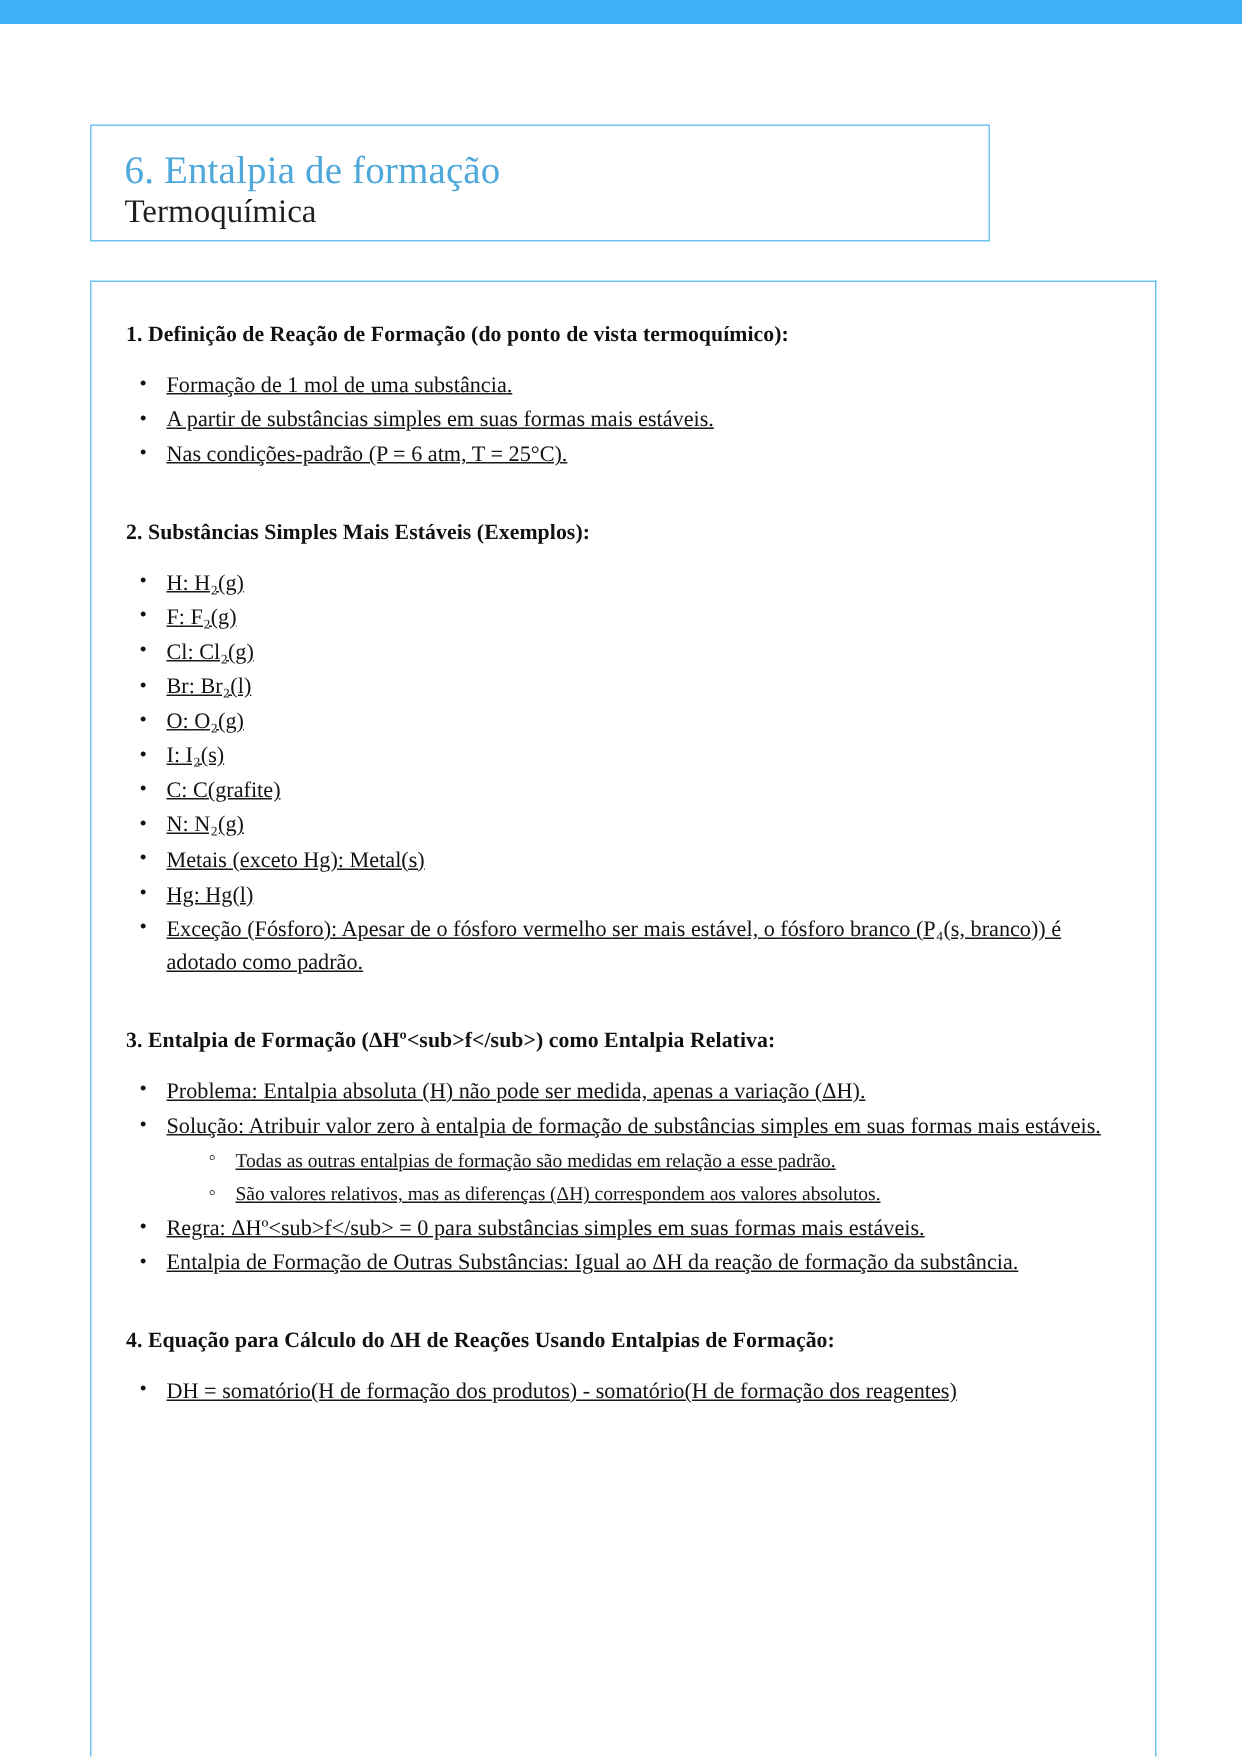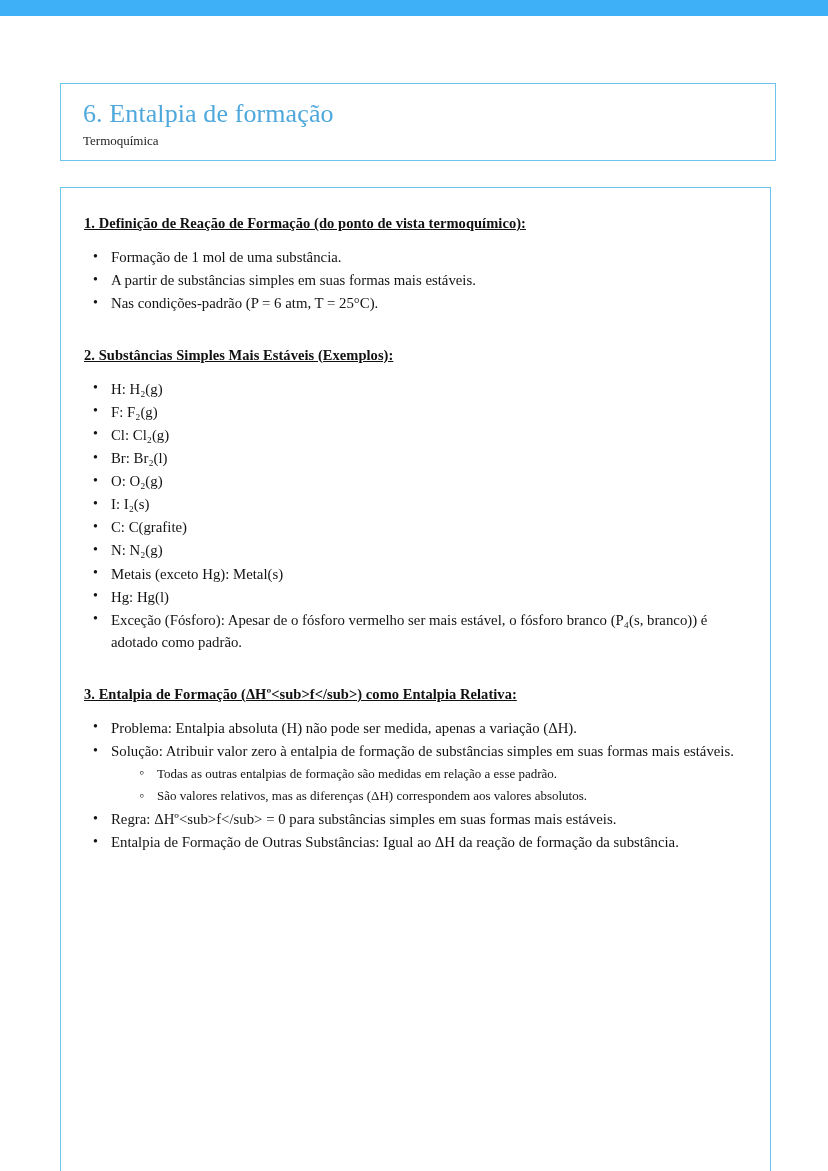--- a/index.html
+++ b/index.html
@@ -25,40 +25,40 @@
     width: 828px;
     height: 16px;
     background: #3EB0F7;
   }
 
   
   .header-card {
     position: absolute;
     left: 60px;
     top: 83px;
-    width: 716px;
+    width: 600px;
     height: 78px;
     box-sizing: border-box;
     border: 1px solid #6CC4EE;
     background: #ffffff;
   }
   .header-inner {
     padding: 14px 0 0 22px;
   }
   .doc-title {
     font-size: 26px;
     line-height: 31px;
     font-weight: normal;
     color: #4FA8DC;
     letter-spacing: 0.1px;
     margin: 0;
     white-space: nowrap;
   }
   .doc-subtitle {
-    font-size: 13px;
+    font-size: 22px;
     line-height: 22px;
     color: #1f1f1f;
     margin: 1px 0 0 0;
     white-space: nowrap;
   }
 
   
   .content-card {
     position: absolute;
     left: 60px;
@@ -76,29 +76,29 @@
 
   
   .sec-head {
     font-size: 14.5px;
     line-height: 19px;
     font-weight: bold;
     color: #111;
     margin: 0;
     padding: 0;
     letter-spacing: 0.05px;
-    text-decoration: underline;
   }
   .sec-block + .sec-block { margin-top: 31px; }
 
   
   ul.b {
     list-style: none;
     margin: 13px 0 0 0;
     padding: 0;
+    text-decoration: underline;
   }
   ul.b > li {
     position: relative;
     padding-left: 27px;
     font-size: 14.8px;
     line-height: 22.6px;
     margin: 0 0 0.5px 0;
     color: #131313;
   }
   ul.b > li::before {
@@ -184,15 +184,21 @@
               <li>Todas as outras entalpias de formação são medidas em relação a esse padrão.</li>
               <li>São valores relativos, mas as diferenças (ΔH) correspondem aos valores absolutos.</li>
             </ul>
           </div>
         </li>
         <li>Regra: ΔHº&lt;sub&gt;f&lt;/sub&gt; = 0 para substâncias simples em suas formas mais estáveis.</li>
         <li>Entalpia de Formação de Outras Substâncias: Igual ao ΔH da reação de formação da substância.</li>
       </ul>
     </div>
 
+    <div class="sec-block">
+      <div class="sec-head">4. Equação para Cálculo do ΔH de Reações Usando Entalpias de Formação:</div>
+      <ul class="b">
+        <li>DH = somatório(H de formação dos produtos) - somatório(H de formação dos reagentes)</li>
+      </ul>
+    </div>
 
   </div>
 </div>
 
 </body></html>

